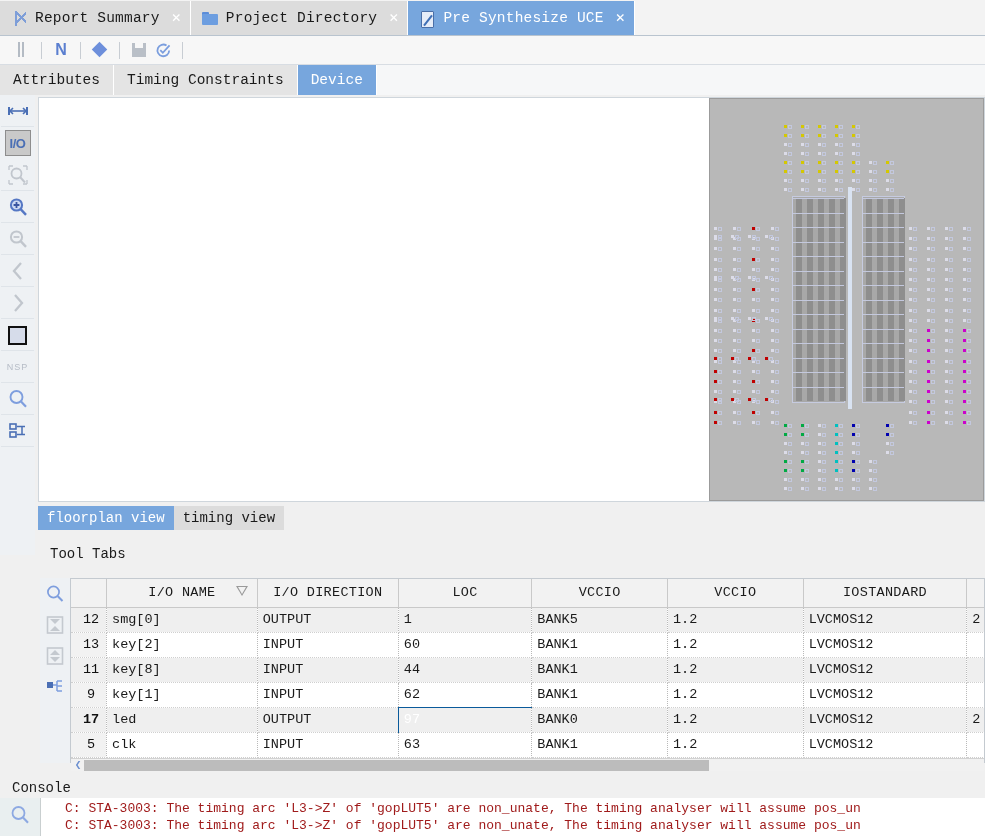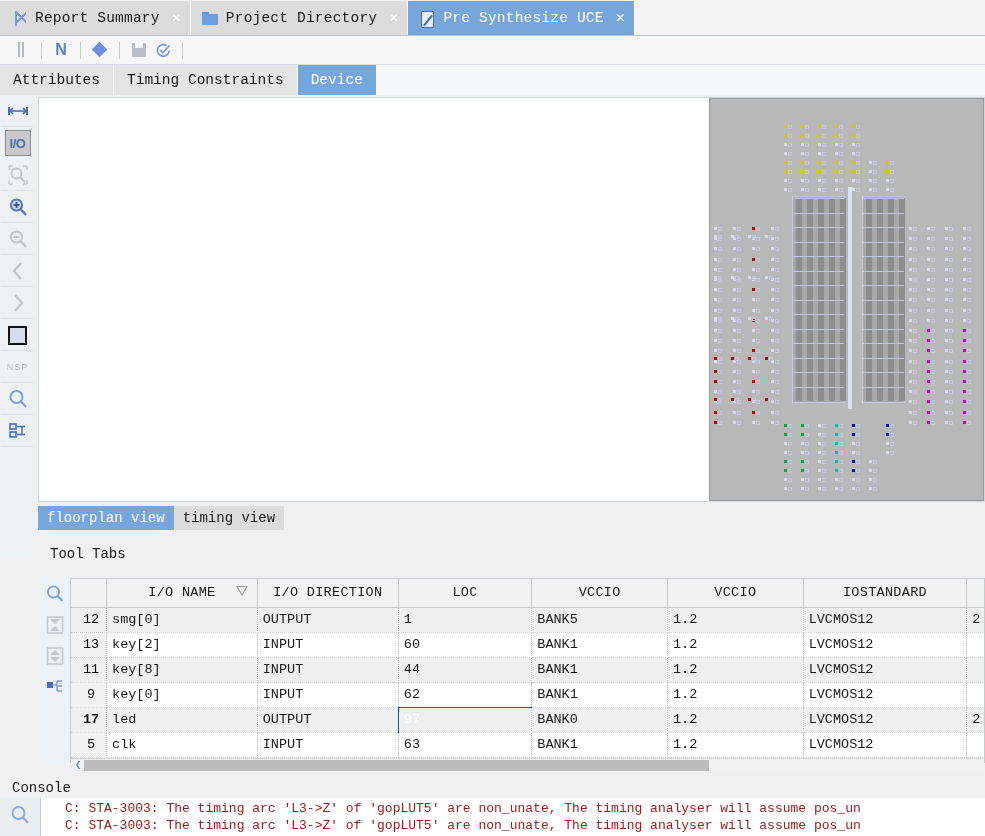--- a/index.html
+++ b/index.html
@@ -1071,21 +1071,21 @@
           <td style="width: 140px;">key[8]</td>
           <td style="width: 131px;">INPUT</td>
           <td style="width: 124px;">44</td>
           <td style="width: 126px;">BANK1</td>
           <td style="width: 126px;">1.2</td>
           <td style="width: 152px;">LVCMOS12</td>
           <td style="width: 152px;"></td>
         </tr>
         <tr>
           <td class="rownum" style="width: 33px;">9</td>
-          <td style="width: 140px;">key[0]</td>
+          <td style="width: 140px;">key[1]</td>
           <td style="width: 131px;">INPUT</td>
           <td style="width: 124px;">62</td>
           <td style="width: 126px;">BANK1</td>
           <td style="width: 126px;">1.2</td>
           <td style="width: 152px;">LVCMOS12</td>
           <td style="width: 152px;"></td>
         </tr>
         <tr class="alt sel">
           <td class="rownum" style="width: 33px;">17</td>
           <td style="width: 140px;">led</td>

